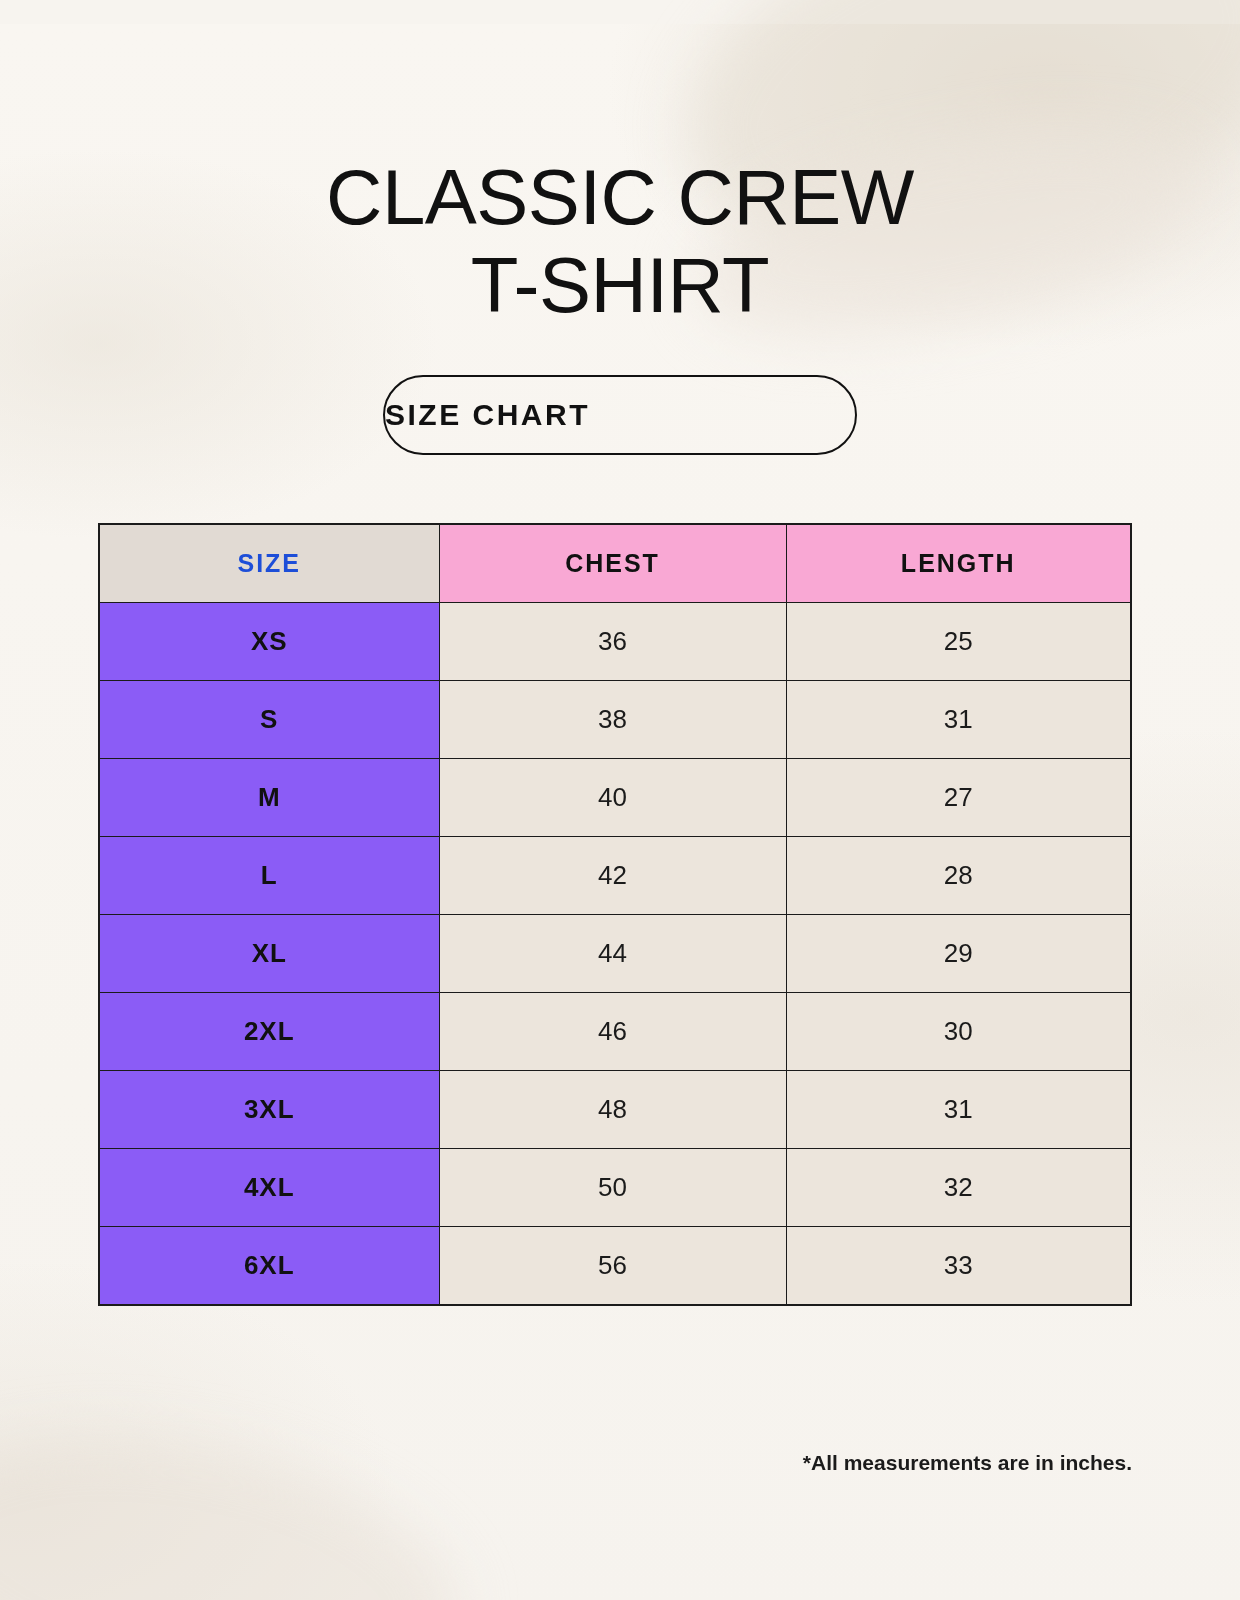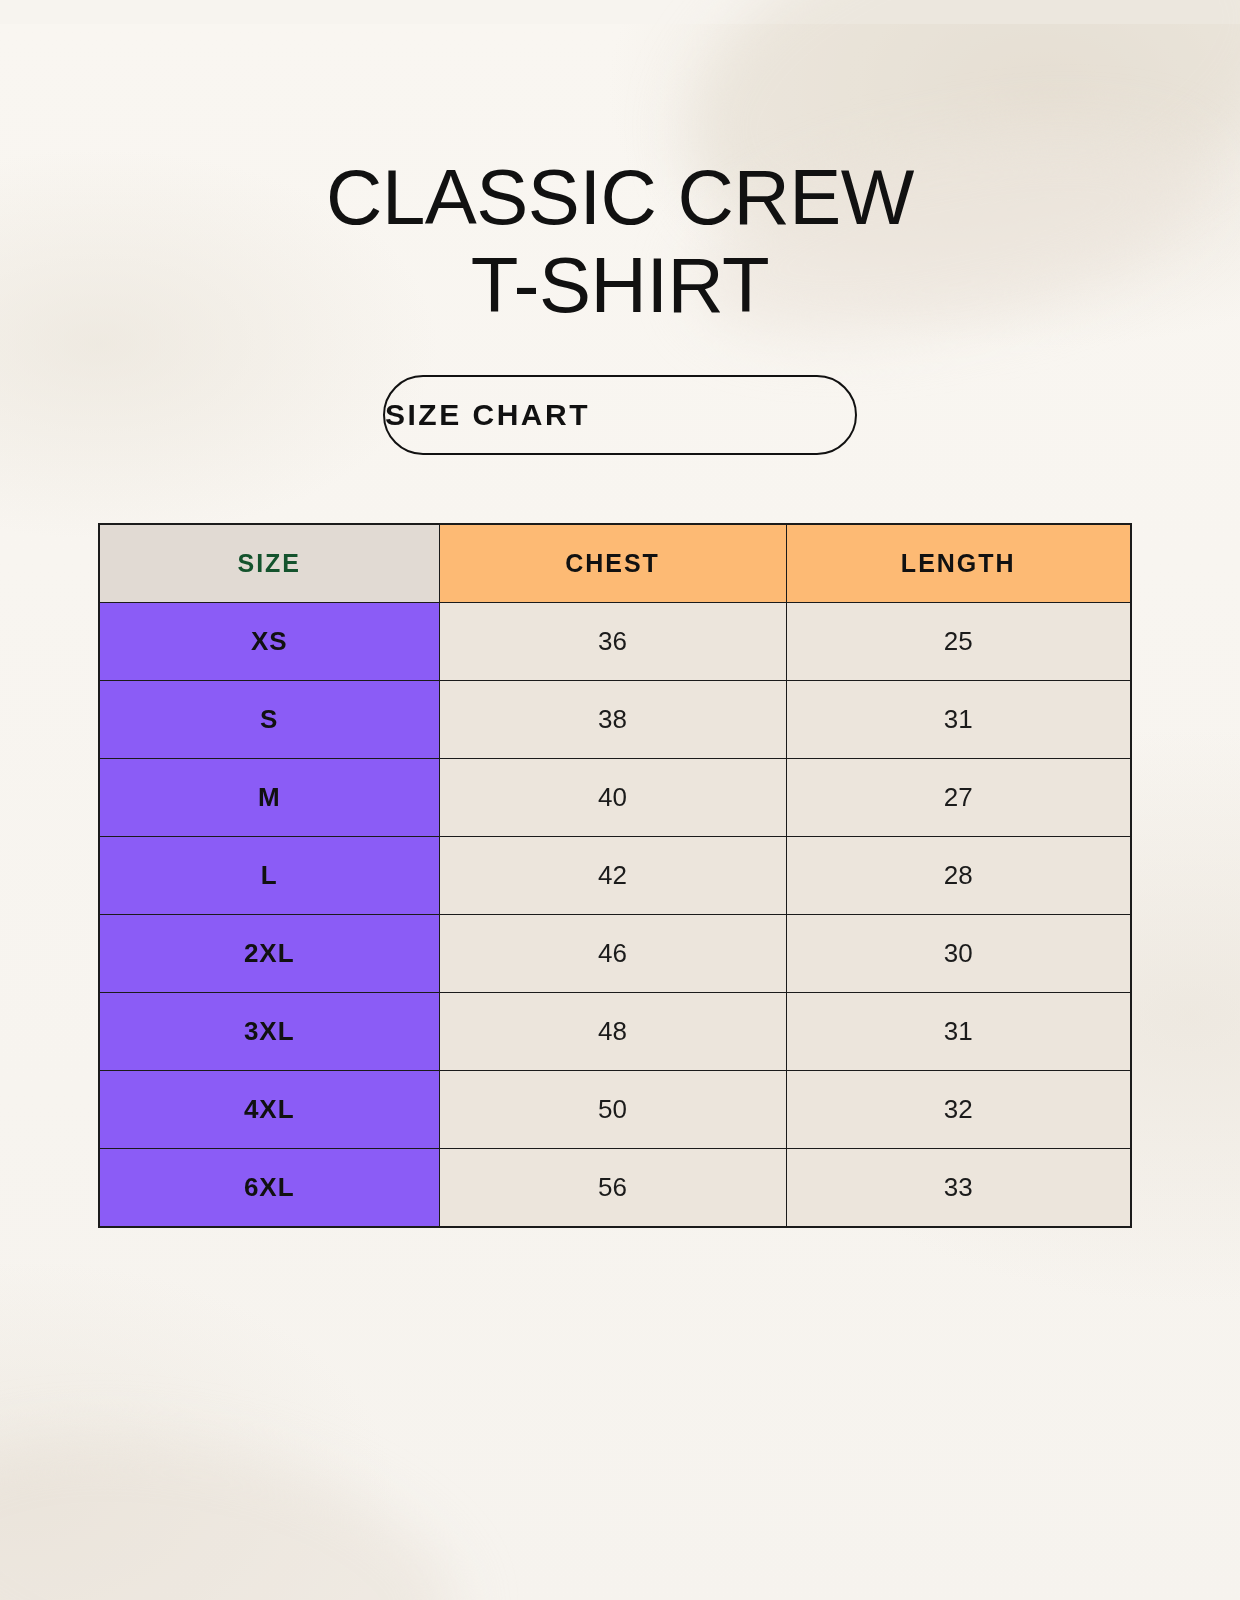--- a/index.html
+++ b/index.html
@@ -119,24 +119,24 @@
     text-align: center;
     height: 77px;
     padding: 0;
   }
 
   th.head-size {
     background: #e1dad3;
     font-size: 25px;
     font-weight: 700;
     letter-spacing: 2px;
-    color: #14532d;
+    color: #1d4ed8;
   }
   th.head-measure {
-    background: #fdba74;
+    background: #f9a8d4;
     font-size: 25px;
     font-weight: 700;
     letter-spacing: 2px;
     color: #111111;
   }
 
   td.cell-size {
     background: #8b5cf6;
     font-size: 26px;
     font-weight: 700;
@@ -206,20 +206,25 @@
           <td class="cell-size">M</td>
           <td class="cell-value">40</td>
           <td class="cell-value">27</td>
         </tr>
         <tr>
           <td class="cell-size">L</td>
           <td class="cell-value">42</td>
           <td class="cell-value">28</td>
         </tr>
         <tr>
+          <td class="cell-size">XL</td>
+          <td class="cell-value">44</td>
+          <td class="cell-value">29</td>
+        </tr>
+        <tr>
           <td class="cell-size">2XL</td>
           <td class="cell-value">46</td>
           <td class="cell-value">30</td>
         </tr>
         <tr>
           <td class="cell-size">3XL</td>
           <td class="cell-value">48</td>
           <td class="cell-value">31</td>
         </tr>
         <tr>
@@ -229,13 +234,14 @@
         </tr>
         <tr>
           <td class="cell-size">6XL</td>
           <td class="cell-value">56</td>
           <td class="cell-value">33</td>
         </tr>
       </tbody>
     </table>
   </div>
 
+  <div class="footnote">*All measurements are in inches.</div>
 </div>
 
 </body></html>

